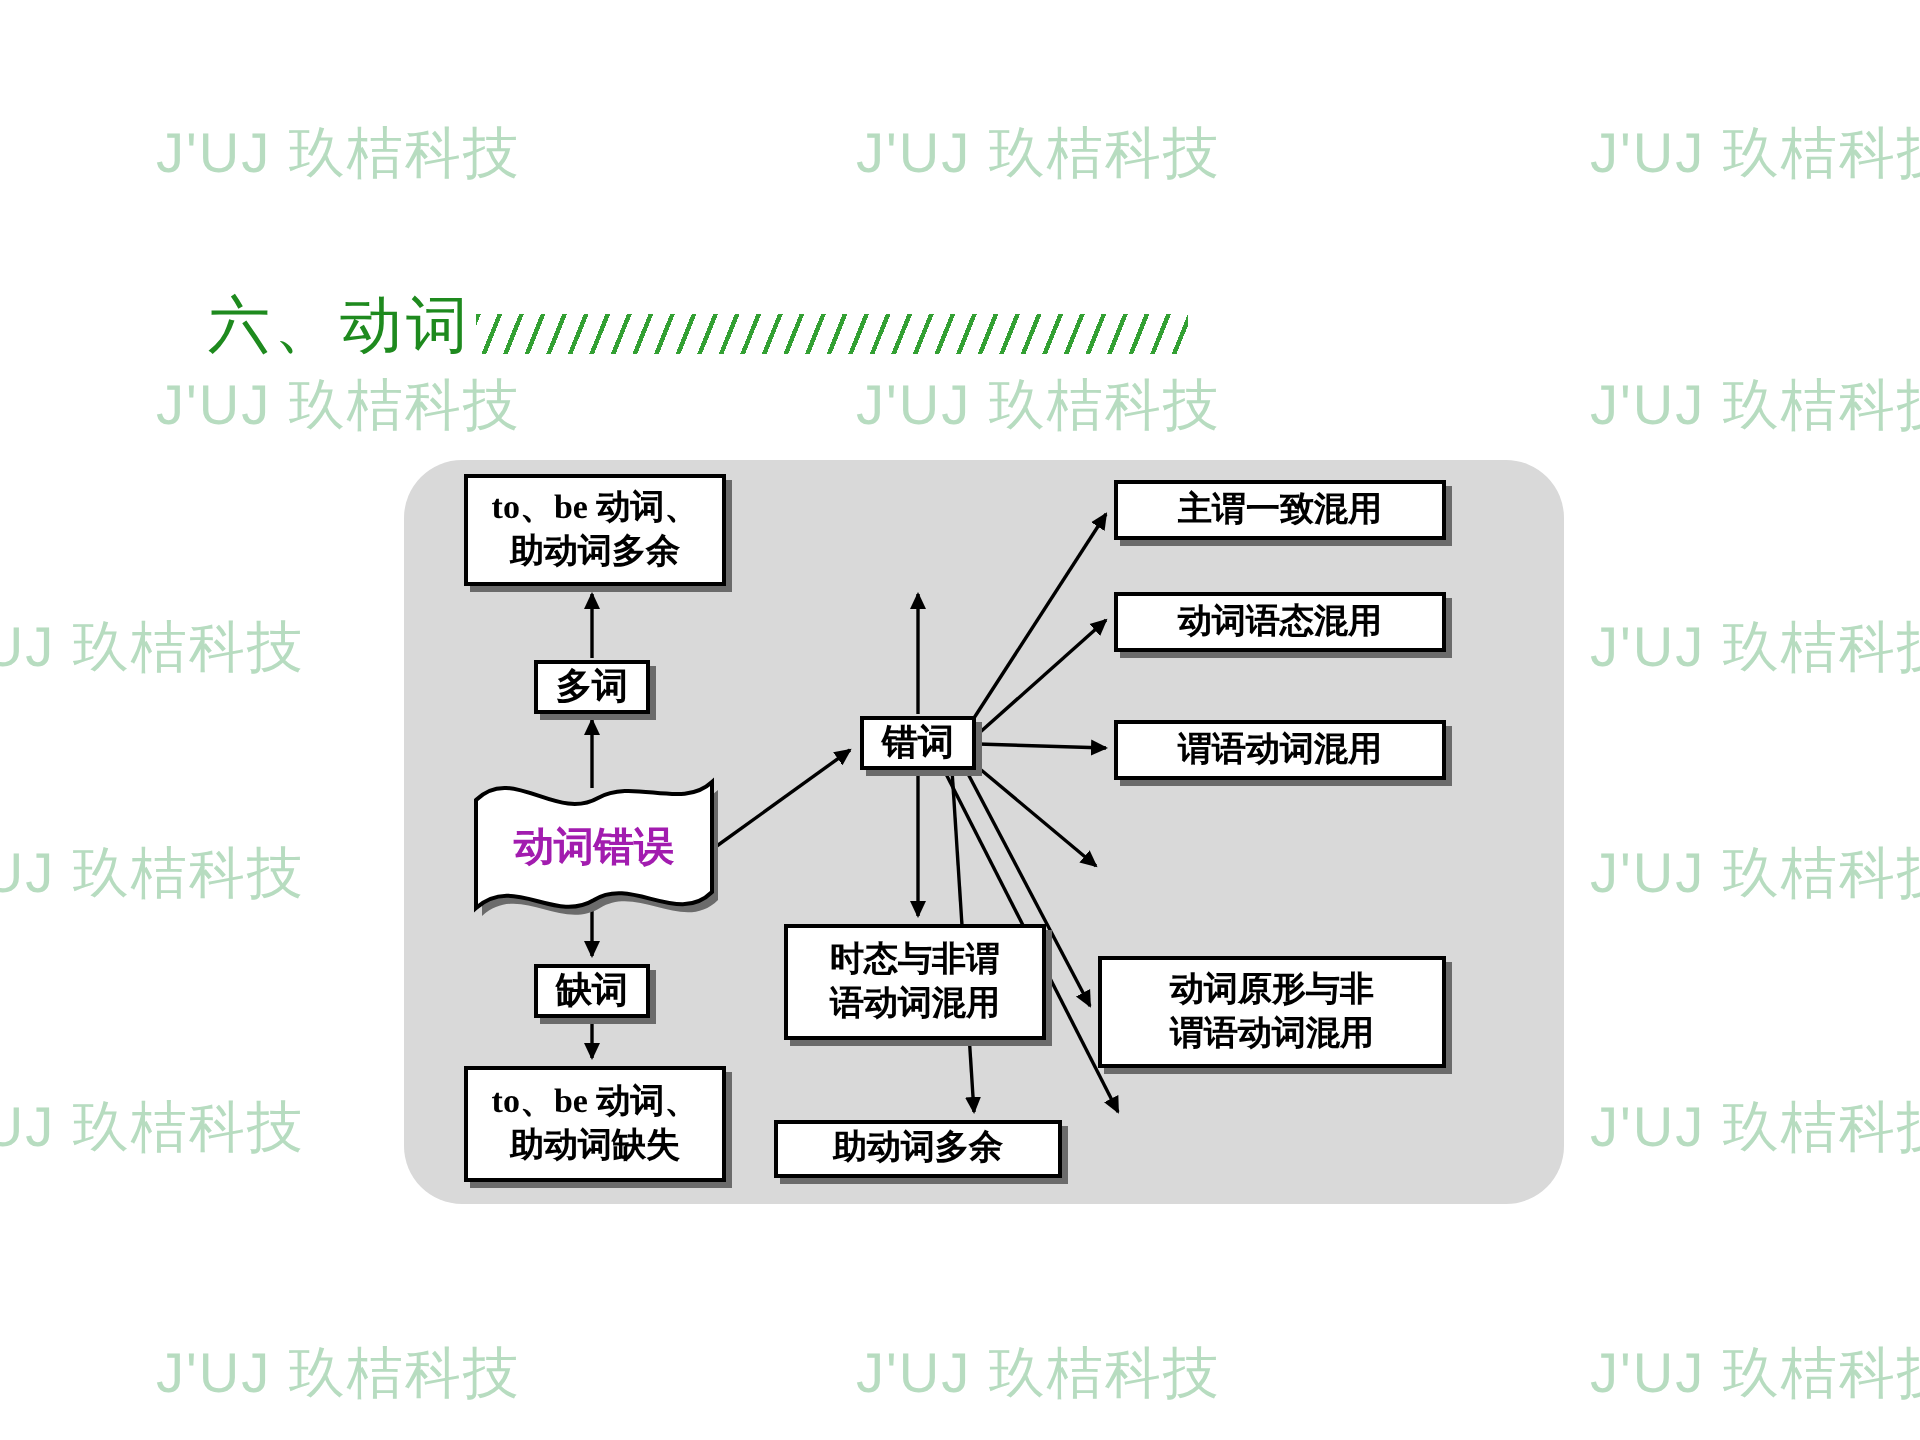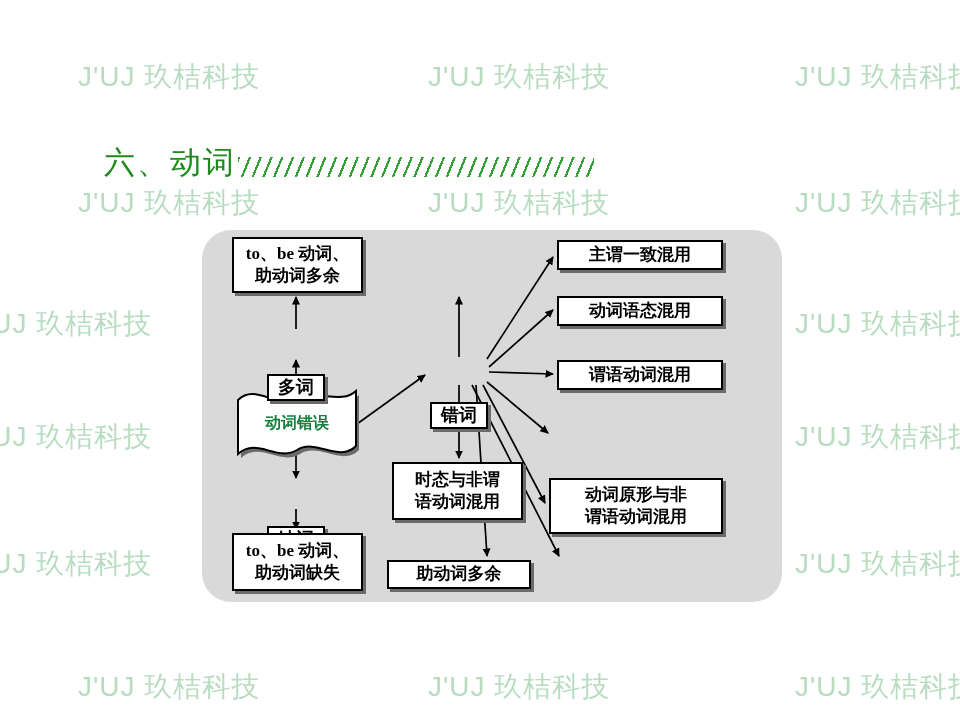--- a/index.html
+++ b/index.html
@@ -21,23 +21,23 @@
   
   .panel{position:absolute;left:202px;top:230px;width:580px;height:372px;
          background:var(--panel-gray,#d9d9d9);z-index:2;border-radius:29px;}
   .panel svg.lines{position:absolute;left:0;top:0;z-index:1;}
 
   .nbox{position:absolute;z-index:2;box-sizing:border-box;background:#fff;
         border:2px solid #000;box-shadow:3px 3px 0 var(--box-shadow-gray,#6b6b6b);
         display:flex;align-items:center;justify-content:center;text-align:center;
         font-weight:bold;color:#000;white-space:pre-line;line-height:1.3;
         font-family:"Liberation Serif","DejaVu Serif",serif;font-size:17px;}
-  .nbox.small{font-size:18px;margin-top:44px;}
+  .nbox.small{font-size:18px;}
   .nflag-text{position:absolute;z-index:2;display:flex;align-items:center;justify-content:center;
-        font-weight:bold;font-size:16px;color:#15803d;text-align:center;
+        font-weight:bold;font-size:20px;color:#a21caf;text-align:center;
         font-family:"Liberation Serif","DejaVu Serif",serif;}
 </style>
 </head>
 <body>
 
 <div class="page">
 
   <div>
     <span class="wm" style="left:78px;top:58px">J'UJ 玖桔科技</span>
     <span class="wm" style="left:428px;top:58px">J'UJ 玖桔科技</span>

